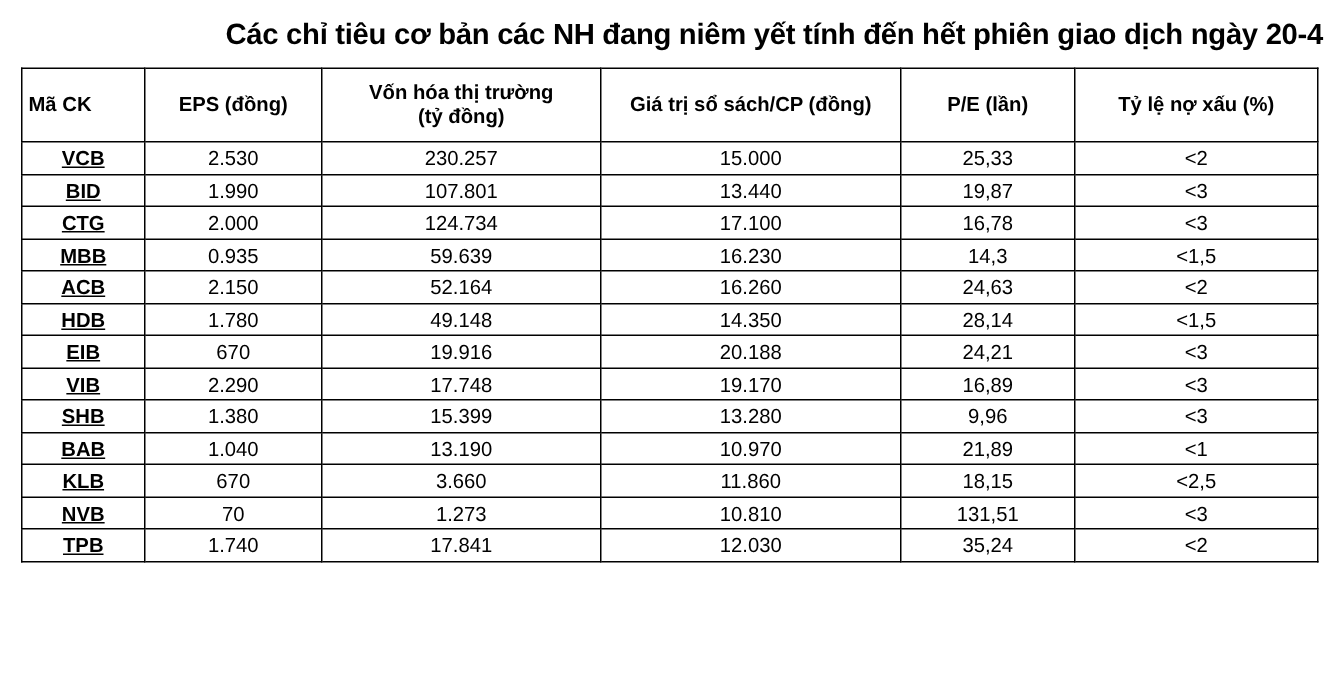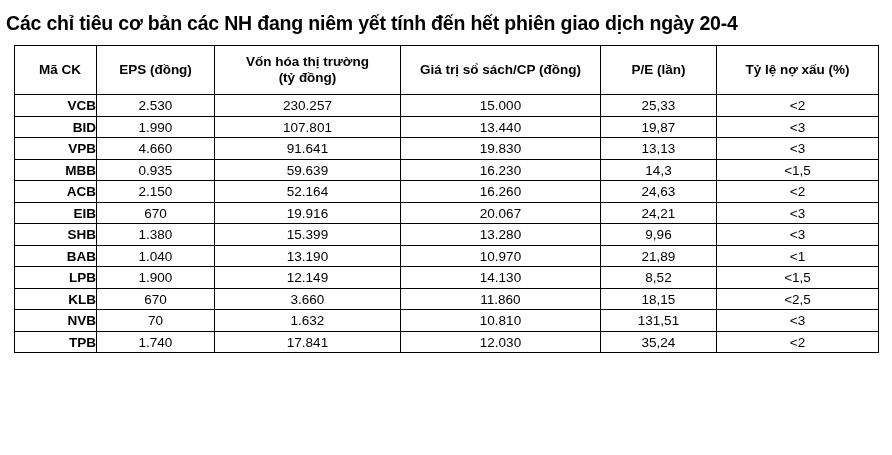--- a/index.html
+++ b/index.html
@@ -15,25 +15,25 @@
     overflow: hidden;
   }
   .page {
     width: 892px;
     height: 455px;
     position: relative;
     box-sizing: border-box;
     padding: 0;
   }
   .title {
-    text-align: left;
+    text-align: right;
     font-size: 19.5px;
     font-weight: bold;
     letter-spacing: -0.2px;
-    padding: 12px 10px 10px 6px;
+    padding: 12px 10px 10px 28px;
     line-height: 1.2;
     color: #000;
   }
   .table-wrap {
     padding: 0 14px;
   }
   table.data {
     border-collapse: collapse;
     width: 864px;
     table-layout: fixed;
@@ -48,32 +48,33 @@
   table.data thead th {
     font-weight: bold;
     text-align: center;
     vertical-align: middle;
     height: 44px;
     line-height: 1.25;
     padding: 2px 4px;
   }
   table.data thead th.left {
     text-align: left;
-    padding-left: 24px;
+    padding-left: 4px;
   }
   table.data tbody td {
     height: 20.5px;
     text-align: center;
     vertical-align: middle;
     font-size: 13.5px;
   }
   table.data tbody td.code {
-    text-align: right;
+    text-align: center;
     font-weight: bold;
     padding-left: 0;
+    text-decoration: underline;
   }
   col.c0 { width: 82px; }
   col.c1 { width: 118px; }
   col.c2 { width: 186px; }
   col.c3 { width: 200px; }
   col.c4 { width: 116px; }
   col.c5 { width: 162px; }
 </style>
 </head>
 <body>
@@ -116,87 +117,95 @@
           </tr>
           <tr>
             <td class="code">BID</td>
             <td>1.990</td>
             <td>107.801</td>
             <td>13.440</td>
             <td>19,87</td>
             <td>&lt;3</td>
           </tr>
           <tr>
-            <td class="code">VPB</td>
-            <td>4.660</td>
-            <td>91.641</td>
-            <td>19.830</td>
-            <td>13,13</td>
+            <td class="code">CTG</td>
+            <td>2.000</td>
+            <td>124.734</td>
+            <td>17.100</td>
+            <td>16,78</td>
             <td>&lt;3</td>
           </tr>
           <tr>
             <td class="code">MBB</td>
             <td>0.935</td>
             <td>59.639</td>
             <td>16.230</td>
             <td>14,3</td>
             <td>&lt;1,5</td>
           </tr>
           <tr>
             <td class="code">ACB</td>
             <td>2.150</td>
             <td>52.164</td>
             <td>16.260</td>
             <td>24,63</td>
             <td>&lt;2</td>
           </tr>
           <tr>
+            <td class="code">HDB</td>
+            <td>1.780</td>
+            <td>49.148</td>
+            <td>14.350</td>
+            <td>28,14</td>
+            <td>&lt;1,5</td>
+          </tr>
+          <tr>
             <td class="code">EIB</td>
             <td>670</td>
             <td>19.916</td>
-            <td>20.067</td>
+            <td>20.188</td>
             <td>24,21</td>
+            <td>&lt;3</td>
+          </tr>
+          <tr>
+            <td class="code">VIB</td>
+            <td>2.290</td>
+            <td>17.748</td>
+            <td>19.170</td>
+            <td>16,89</td>
             <td>&lt;3</td>
           </tr>
           <tr>
             <td class="code">SHB</td>
             <td>1.380</td>
             <td>15.399</td>
             <td>13.280</td>
             <td>9,96</td>
             <td>&lt;3</td>
           </tr>
           <tr>
             <td class="code">BAB</td>
             <td>1.040</td>
             <td>13.190</td>
             <td>10.970</td>
             <td>21,89</td>
             <td>&lt;1</td>
           </tr>
           <tr>
-            <td class="code">LPB</td>
-            <td>1.900</td>
-            <td>12.149</td>
-            <td>14.130</td>
-            <td>8,52</td>
-            <td>&lt;1,5</td>
-          </tr>
-          <tr>
             <td class="code">KLB</td>
             <td>670</td>
             <td>3.660</td>
             <td>11.860</td>
             <td>18,15</td>
             <td>&lt;2,5</td>
           </tr>
           <tr>
             <td class="code">NVB</td>
             <td>70</td>
-            <td>1.632</td>
+            <td>1.273</td>
             <td>10.810</td>
             <td>131,51</td>
             <td>&lt;3</td>
           </tr>
           <tr>
             <td class="code">TPB</td>
             <td>1.740</td>
             <td>17.841</td>
             <td>12.030</td>
             <td>35,24</td>

